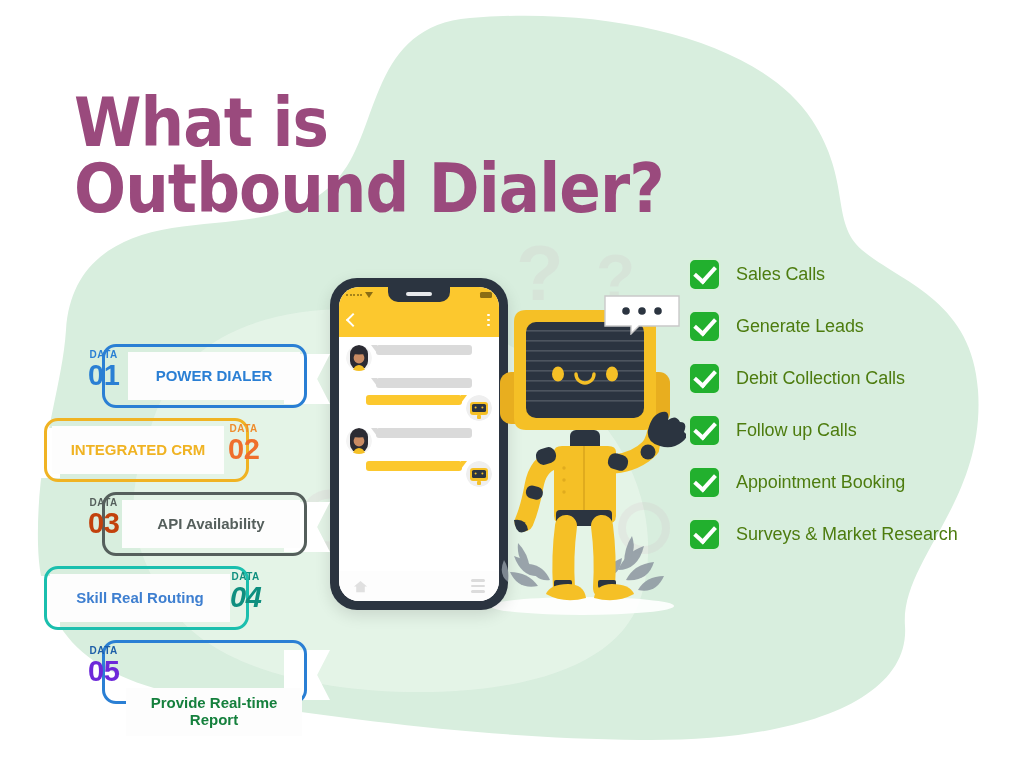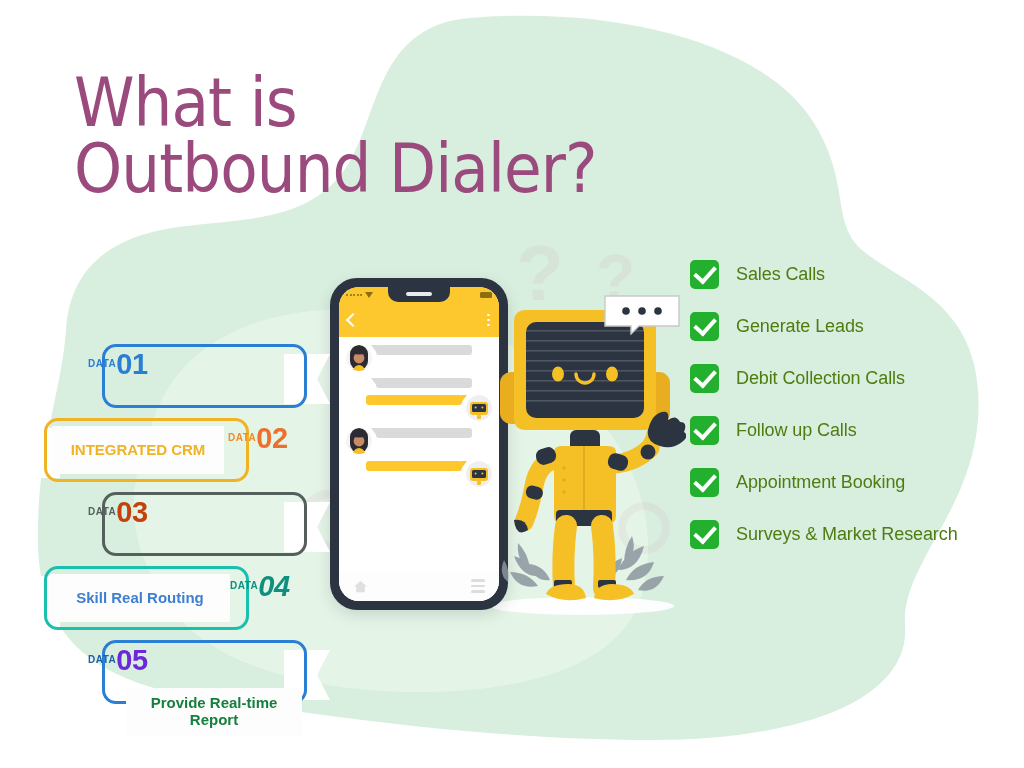--- a/index.html
+++ b/index.html
@@ -8,22 +8,22 @@
     font-family:"Liberation Sans","DejaVu Sans",sans-serif;
     position:relative;
   }
   #stage{position:absolute;inset:0;width:1024px;height:768px;overflow:hidden;}
 
   
   .bg-svg{position:absolute;left:0;top:0;width:1024px;height:768px;}
 
   
   .title{
-    position:absolute;left:74px;top:24px;width:700px;
-    color:#9a4a7d;font-weight:normal;font-size:68px;line-height:0.98;
+    position:absolute;left:74px;top:44px;width:700px;
+    color:#9a4a7d;font-weight:bold;font-size:68px;line-height:0.98;
     letter-spacing:-1px;z-index:30;
     font-family:"DejaVu Sans","Liberation Sans",sans-serif;
   }
   .title .l1{display:block;transform:scaleX(.9);transform-origin:left center;}
   .title .l2{display:block;transform:scaleX(.9);transform-origin:left center;}
 
   
   .cards{position:absolute;left:0;top:344px;width:330px;z-index:25;}
   .card-row{position:relative;height:70px;margin-bottom:4px;}
   .ribbon{position:absolute;top:10px;width:46px;height:50px;background:#ffffff;z-index:1;}
@@ -34,21 +34,21 @@
     position:absolute;top:0;height:64px;border:3px solid #888;border-radius:14px;
     background:transparent;z-index:2;box-sizing:border-box;
   }
   .card-inner{
     position:absolute;top:8px;height:48px;background:#fdfdfd;z-index:3;
     display:flex;align-items:center;justify-content:center;
     font-weight:bold;font-size:15px;text-align:center;line-height:1.12;
     padding:0 6px;box-sizing:border-box;
   }
   .datanum{
-    position:absolute;top:6px;z-index:4;display:flex;flex-direction:row;
+    position:absolute;top:6px;z-index:4;display:flex;flex-direction:column;
     align-items:center;line-height:1;
   }
   .datanum .dl{font-size:10px;font-weight:bold;letter-spacing:.5px;margin-bottom:1px;}
   .datanum .dn{font-size:29px;font-weight:bold;letter-spacing:-.5px;}
 
   
   .phone{
     position:absolute;left:330px;top:278px;width:178px;height:332px;
     background:#2b3440;border-radius:27px;z-index:20;
     box-shadow:0 5px 16px rgba(0,0,0,.12);
@@ -152,39 +152,41 @@
   <h1 class="title">
     <span class="l1">What is</span>
     <span class="l2">Outbound Dialer?</span>
   </h1>
 
   <div class="cards">
 
     <div class="card-row">
       <div class="ribbon right"></div>
       <div class="card-box" style="left:102px;width:205px;border-color:#2a7fd4;"></div>
+      <div class="card-inner" style="left:128px;width:172px;color:#2a7fd4;">POWER DIALER</div>
       <div class="datanum" style="left:88px;">
         <span class="dl" style="color:#2a7fd4;">DATA</span>
         <span class="dn" style="color:#2a7fd4;">01</span>
       </div>
     </div>
 
     <div class="card-row">
       <div class="ribbon left" style="left:14px;"></div>
       <div class="card-box" style="left:44px;width:205px;border-color:#f0b323;"></div>
       <div class="card-inner" style="left:52px;width:172px;color:#f0b323;">INTEGRATED CRM</div>
       <div class="datanum" style="left:228px;">
         <span class="dl" style="color:#ef8c2c;">DATA</span>
         <span class="dn" style="color:#ef6f2c;">02</span>
       </div>
     </div>
 
     <div class="card-row">
       <div class="ribbon right"></div>
       <div class="card-box" style="left:102px;width:205px;border-color:#555f5c;"></div>
+      <div class="card-inner" style="left:122px;width:178px;color:#555f5c;">API Availability</div>
       <div class="datanum" style="left:88px;">
         <span class="dl" style="color:#555f5c;">DATA</span>
         <span class="dn" style="color:#c2410c;">03</span>
       </div>
     </div>
 
     <div class="card-row">
       <div class="ribbon left" style="left:14px;"></div>
       <div class="card-box" style="left:44px;width:205px;border-color:#1bbfae;"></div>
       <div class="card-inner" style="left:50px;width:180px;color:#3e7fd0;">Skill Real Routing</div>

